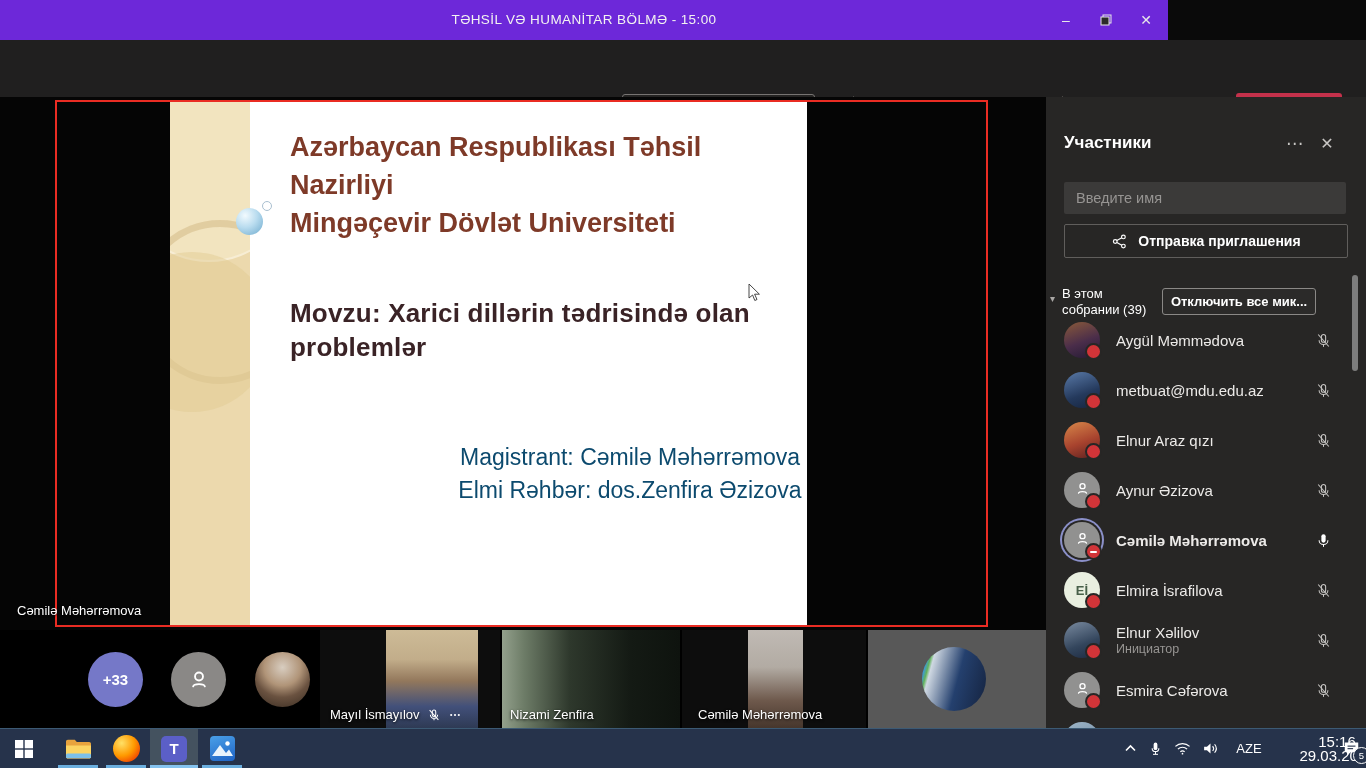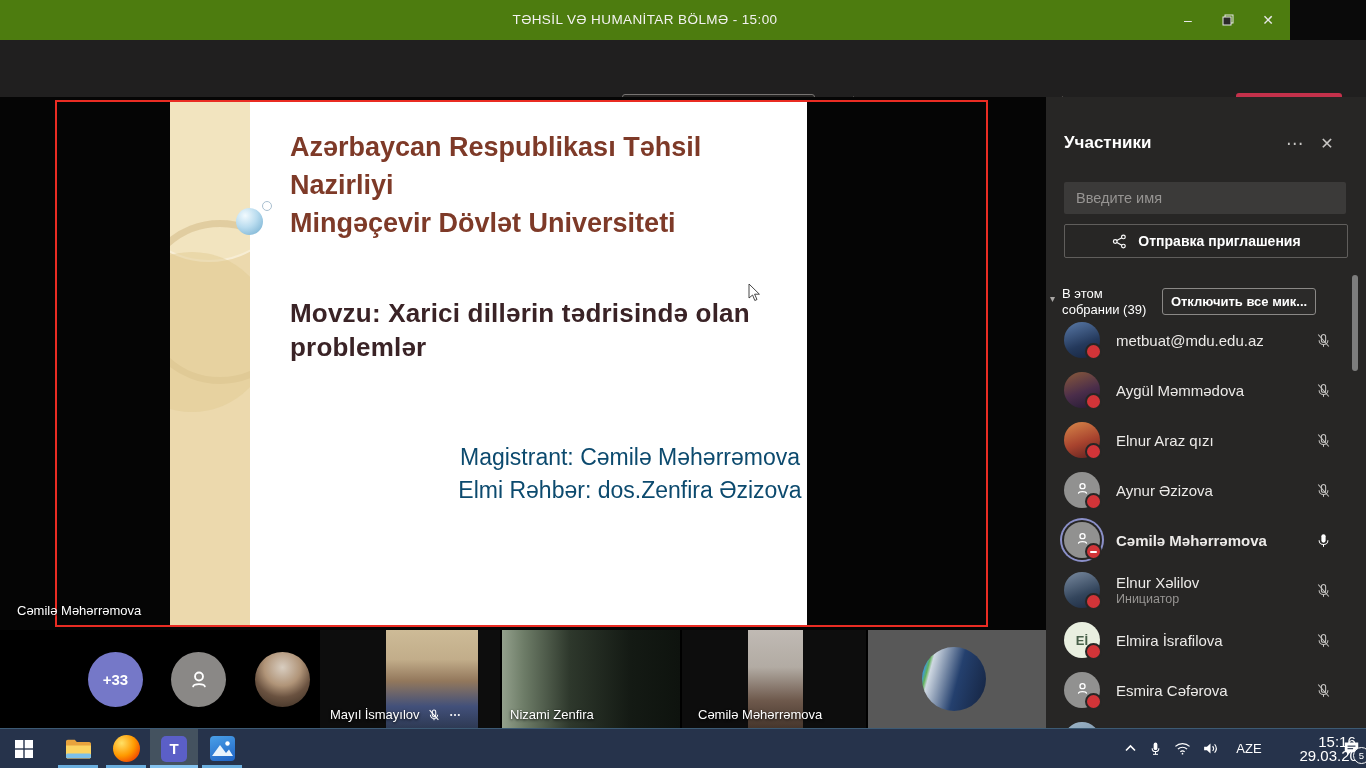--- a/index.html
+++ b/index.html
@@ -1,21 +1,21 @@
 <!DOCTYPE html>
 <html><head>
 <meta charset="utf-8">
 <style>
   html,body{margin:0;padding:0;background:#000;}
   #app{position:relative;width:1366px;height:768px;overflow:hidden;
        font-family:"Liberation Sans","DejaVu Sans",sans-serif;background:#0a0a0a;color:#fff;}
   .abs{position:absolute;}
 
   
-  #titlebar{left:0;top:0;width:1290px;height:40px;background:#4d7c0f;text-decoration:underline;}
+  #titlebar{left:0;top:0;width:1168px;height:40px;background:#6d28d9;text-decoration:underline;}
   #titlebar .title{left:0;right:0;top:0;height:40px;line-height:40px;text-align:center;
        font-size:13.5px;letter-spacing:.4px;color:#f3f2f1;}
   .wc{top:0;width:40px;height:40px;display:flex;align-items:center;justify-content:center;
       color:#e8e8e8;font-size:14px;cursor:default;}
   #wc-min{right:82px;} #wc-max{right:42px;} #wc-close{right:2px;}
   #wc-max svg{display:block;}
 
   
   #toolbar{left:0;top:40px;width:1366px;height:57px;background:#201f1f;}
   #rec-ring{left:27px;top:61px;width:18px;height:18px;border:2px solid #f3f2f1;border-radius:50%;
@@ -282,45 +282,45 @@
       </svg>
       <span>Отправка приглашения</span>
     </div>
 
     <div id="section-chevron" class="abs">▾</div>
     <div id="section-label" class="abs">В этом собрании (39)</div>
     <div id="muteall-btn" class="abs">Отключить все мик...</div>
 
     <div id="plist" class="abs">
   <div class="p-row">
+    <div class="avatar av-photo2">
+      <span class="av-label"></span>
+      <span class="badge badge-busy"></span>
+    </div>
+    <div class="p-text">
+      <div class="p-name">Aygül Məmmədova</div>
+
+    </div>
+    <div class="mic-slot">
+            <svg width="17" height="17" viewBox="0 0 24 24" fill="none" stroke="#c8c6c4" stroke-width="1.5">
+              <rect x="9" y="3.5" width="6" height="11" rx="3"></rect>
+              <path d="M5.8 11.5a6.2 6.2 0 0 0 12.4 0"></path>
+              <line x1="12" y1="17.8" x2="12" y2="21"></line>
+              <line x1="4.5" y1="3.5" x2="19.5" y2="20.5"></line>
+            </svg>
+          </div>
+  </div>
+
+  <div class="p-row">
     <div class="avatar av-photo1">
       <span class="av-label"></span>
       <span class="badge badge-busy"></span>
     </div>
     <div class="p-text">
       <div class="p-name">metbuat@mdu.edu.az</div>
-
-    </div>
-    <div class="mic-slot">
-            <svg width="17" height="17" viewBox="0 0 24 24" fill="none" stroke="#c8c6c4" stroke-width="1.5">
-              <rect x="9" y="3.5" width="6" height="11" rx="3"></rect>
-              <path d="M5.8 11.5a6.2 6.2 0 0 0 12.4 0"></path>
-              <line x1="12" y1="17.8" x2="12" y2="21"></line>
-              <line x1="4.5" y1="3.5" x2="19.5" y2="20.5"></line>
-            </svg>
-          </div>
-  </div>
-
-  <div class="p-row">
-    <div class="avatar av-photo2">
-      <span class="av-label"></span>
-      <span class="badge badge-busy"></span>
-    </div>
-    <div class="p-text">
-      <div class="p-name">Aygül Məmmədova</div>
 
     </div>
     <div class="mic-slot">
             <svg width="17" height="17" viewBox="0 0 24 24" fill="none" stroke="#c8c6c4" stroke-width="1.5">
               <rect x="9" y="3.5" width="6" height="11" rx="3"></rect>
               <path d="M5.8 11.5a6.2 6.2 0 0 0 12.4 0"></path>
               <line x1="12" y1="17.8" x2="12" y2="21"></line>
               <line x1="4.5" y1="3.5" x2="19.5" y2="20.5"></line>
             </svg>
           </div>
@@ -382,46 +382,46 @@
     <div class="mic-slot">
             <svg width="17" height="17" viewBox="0 0 24 24">
               <rect x="9" y="3" width="6" height="12" rx="3" fill="#fff"></rect>
               <path d="M5.8 11.5a6.2 6.2 0 0 0 12.4 0" fill="none" stroke="#fff" stroke-width="1.5"></path>
               <line x1="12" y1="17.8" x2="12" y2="21" stroke="#fff" stroke-width="1.5"></line>
             </svg>
           </div>
   </div>
 
   <div class="p-row">
+    <div class="avatar av-initials">
+      <span class="av-label">Eİ</span>
+      <span class="badge badge-busy"></span>
+    </div>
+    <div class="p-text">
+      <div class="p-name">Elmira İsrafilova</div>
+
+    </div>
+    <div class="mic-slot">
+            <svg width="17" height="17" viewBox="0 0 24 24" fill="none" stroke="#c8c6c4" stroke-width="1.5">
+              <rect x="9" y="3.5" width="6" height="11" rx="3"></rect>
+              <path d="M5.8 11.5a6.2 6.2 0 0 0 12.4 0"></path>
+              <line x1="12" y1="17.8" x2="12" y2="21"></line>
+              <line x1="4.5" y1="3.5" x2="19.5" y2="20.5"></line>
+            </svg>
+          </div>
+  </div>
+
+  <div class="p-row">
     <div class="avatar av-photo4">
       <span class="av-label"></span>
       <span class="badge badge-busy"></span>
     </div>
     <div class="p-text">
       <div class="p-name">Elnur Xəlilov</div>
       <div class="p-role" style="display: block;">Инициатор</div>
-    </div>
-    <div class="mic-slot">
-            <svg width="17" height="17" viewBox="0 0 24 24" fill="none" stroke="#c8c6c4" stroke-width="1.5">
-              <rect x="9" y="3.5" width="6" height="11" rx="3"></rect>
-              <path d="M5.8 11.5a6.2 6.2 0 0 0 12.4 0"></path>
-              <line x1="12" y1="17.8" x2="12" y2="21"></line>
-              <line x1="4.5" y1="3.5" x2="19.5" y2="20.5"></line>
-            </svg>
-          </div>
-  </div>
-
-  <div class="p-row">
-    <div class="avatar av-initials">
-      <span class="av-label">Eİ</span>
-      <span class="badge badge-busy"></span>
-    </div>
-    <div class="p-text">
-      <div class="p-name">Elmira İsrafilova</div>
-
     </div>
     <div class="mic-slot">
             <svg width="17" height="17" viewBox="0 0 24 24" fill="none" stroke="#c8c6c4" stroke-width="1.5">
               <rect x="9" y="3.5" width="6" height="11" rx="3"></rect>
               <path d="M5.8 11.5a6.2 6.2 0 0 0 12.4 0"></path>
               <line x1="12" y1="17.8" x2="12" y2="21"></line>
               <line x1="4.5" y1="3.5" x2="19.5" y2="20.5"></line>
             </svg>
           </div>
   </div>

